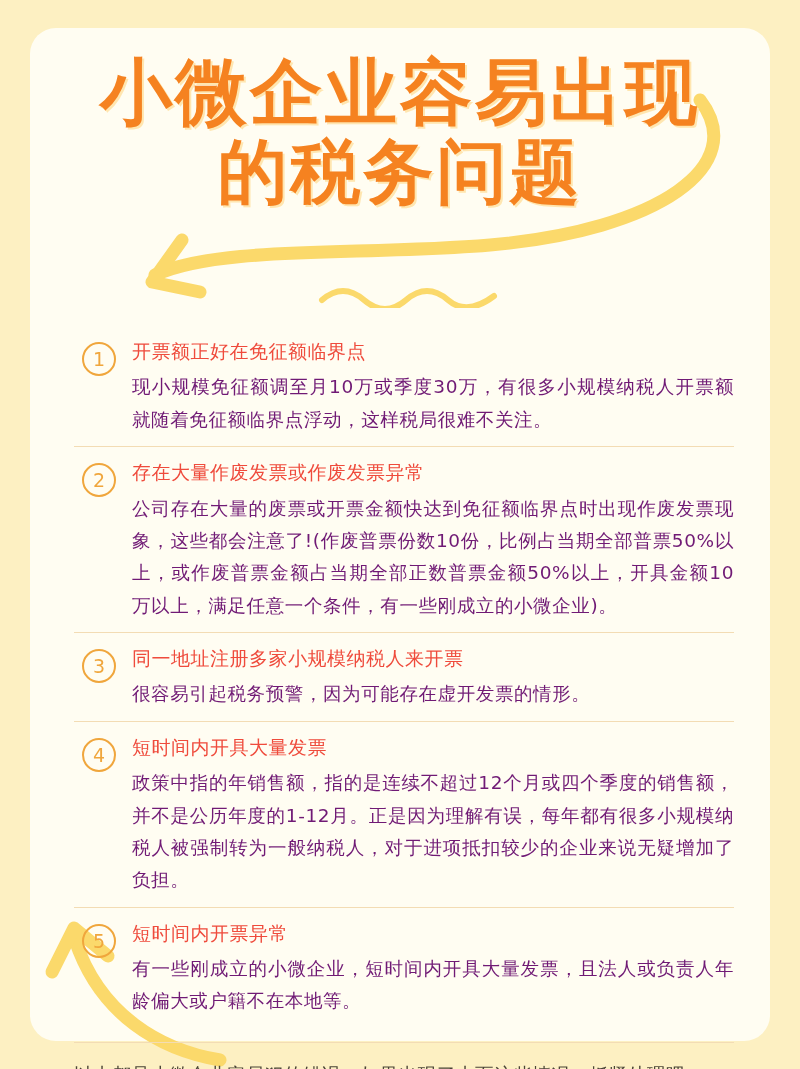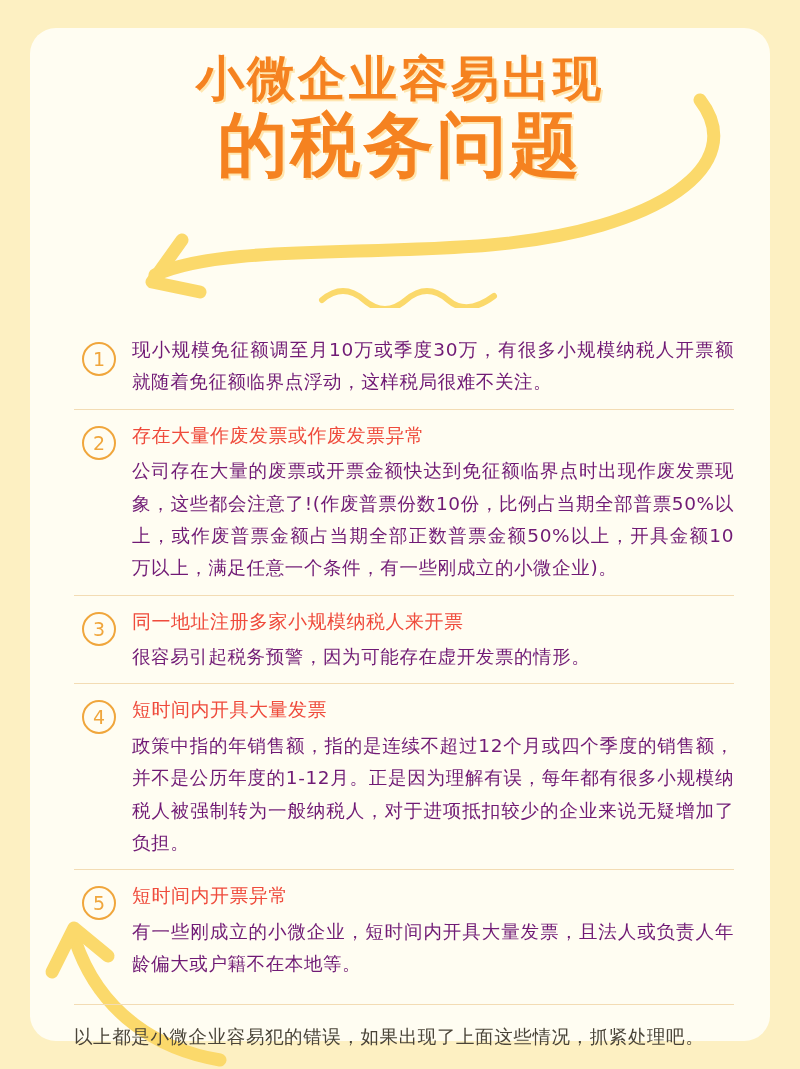--- a/index.html
+++ b/index.html
@@ -65,21 +65,21 @@
   }
   .title-line {
     font-family: "DejaVu Sans", "Liberation Sans", sans-serif;
     font-weight: bold;
     color: #f58220;
     letter-spacing: 3px;
     line-height: 1.12;
     text-shadow: 2px 2px 0 #ffe6b0;
   }
   .title-line-1 {
-    font-size: 48px;
+    font-size: 72px;
   }
   .title-line-2 {
     font-size: 70px;
   }
 
   
   .squiggle {
     position: absolute;
     left: 318px;
     top: 286px;
@@ -173,20 +173,21 @@
   </div>
 
   <svg class="squiggle" viewBox="0 0 180 22" xmlns="http://www.w3.org/2000/svg">
     <path d="M4 14 C18 2, 32 2, 46 14 C60 26, 74 26, 88 14 C102 2, 116 2, 130 14 C144 26, 160 22, 176 10" fill="none" stroke="#fbd96b" stroke-width="6" stroke-linecap="round"></path>
   </svg>
 
   <div class="content">
 
     <div class="item">
       <div class="num">1</div>
+      <div class="item-title">开票额正好在免征额临界点</div>
       <div class="item-body">现小规模免征额调至月10万或季度30万，有很多小规模纳税人开票额就随着免征额临界点浮动，这样税局很难不关注。</div>
     </div>
 
     <div class="item">
       <div class="num">2</div>
       <div class="item-title">存在大量作废发票或作废发票异常</div>
       <div class="item-body">公司存在大量的废票或开票金额快达到免征额临界点时出现作废发票现象，这些都会注意了!(作废普票份数10份，比例占当期全部普票50%以上，或作废普票金额占当期全部正数普票金额50%以上，开具金额10万以上，满足任意一个条件，有一些刚成立的小微企业)。</div>
     </div>
 
     <div class="item">

